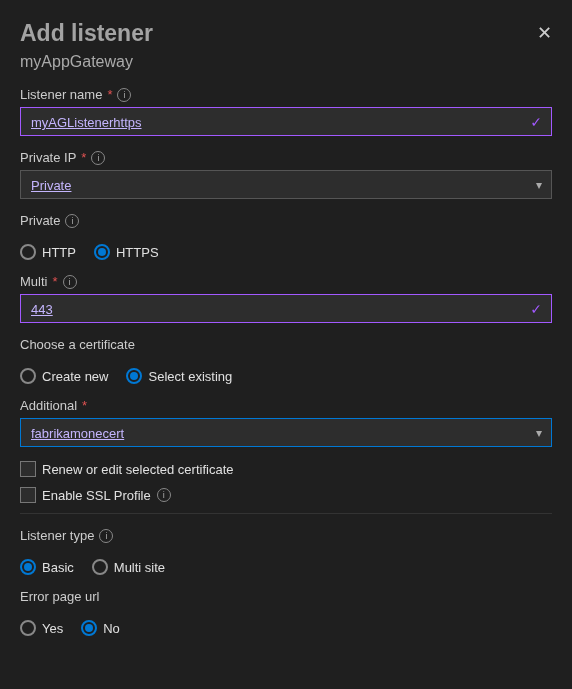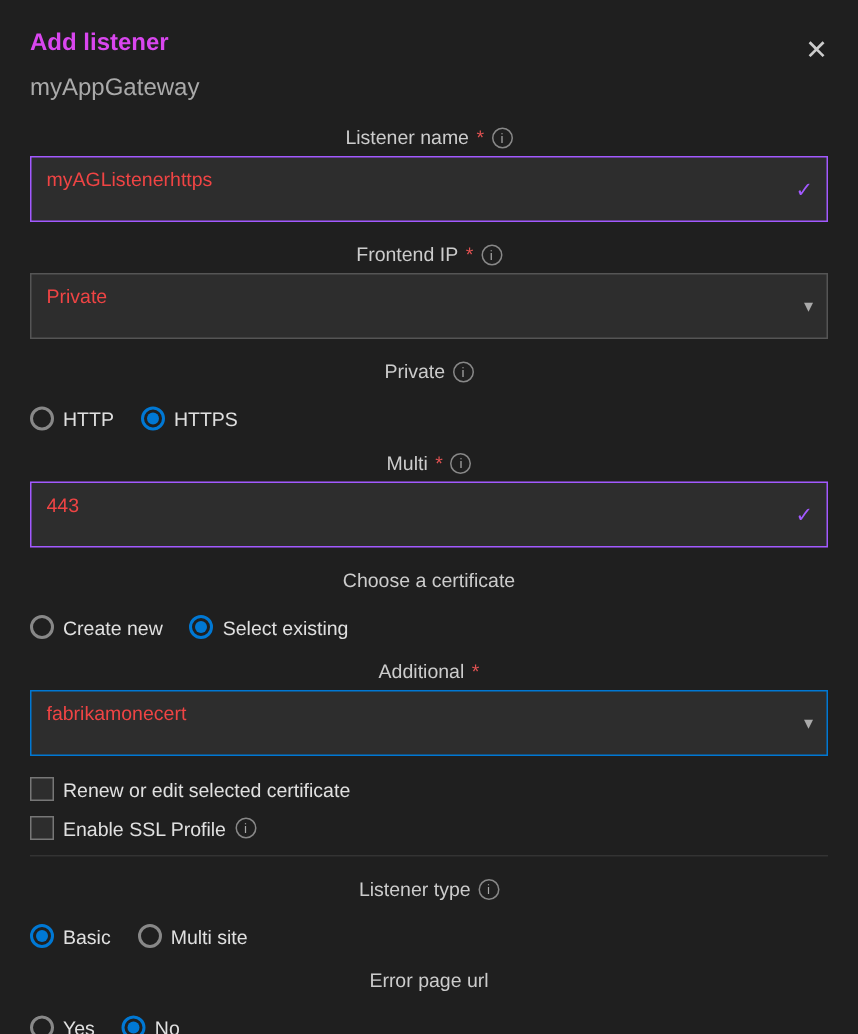--- a/index.html
+++ b/index.html
@@ -16,23 +16,23 @@
       min-height: 689px;
       padding: 0;
     }
     .panel-header {
       display: flex;
       justify-content: space-between;
       align-items: flex-start;
       padding: 20px 20px 6px 20px;
     }
     .panel-title {
-      font-size: 16px;
+      font-size: 23px;
       font-weight: 600;
-      color: #d946ef;
+      color: #a3a3a3;
     }
     .panel-subtitle {
       font-size: 16px;
       color: #aaaaaa;
       padding: 0 20px 12px 20px;
     }
     .close-btn {
       background: none;
       border: none;
       color: #cccccc;
@@ -47,21 +47,20 @@
     .field-group {
       margin-bottom: 14px;
     }
     .field-label {
       font-size: 13px;
       color: #cccccc;
       margin-bottom: 5px;
       display: flex;
       align-items: center;
       gap: 5px;
-      justify-content: center;
     }
     .required-star {
       color: #e05252;
     }
     .info-icon {
       display: inline-flex;
       align-items: center;
       justify-content: center;
       width: 14px;
       height: 14px;
@@ -71,26 +70,27 @@
       color: #aaa;
       cursor: pointer;
     }
     .select-wrapper {
       position: relative;
     }
     .form-select {
       width: 100%;
       background: #2d2d2d;
       border: 1px solid #555;
-      color: #ef4444;
-      padding: 7px 36px 20px 10px;
+      color: #c4b5fd;
+      padding: 7px 36px 5px 10px;
       font-size: 13px;
       appearance: none;
       cursor: pointer;
       outline: none;
+      text-decoration: underline;
     }
     .form-select.active-border {
       border: 1.5px solid #a259ff;
     }
     .form-select.blue-border {
       border: 1.5px solid #0078d4;
     }
     .select-chevron {
       position: absolute;
       right: 10px;
@@ -191,21 +191,21 @@
       <div class="select-wrapper">
         <select class="form-select active-border">
           <option>myAGListenerhttps</option>
         </select>
         <span class="select-checkmark">✓</span>
       </div>
     </div>
 
     <div class="field-group">
       <div class="field-label">
-        <span>Frontend IP</span>
+        <span>Private IP</span>
         <span class="required-star">*</span>
         <span class="info-icon">i</span>
       </div>
       <div class="select-wrapper">
         <select class="form-select">
           <option>Private</option>
           <option>Public</option>
         </select>
         <span class="select-chevron">▾</span>
       </div>

